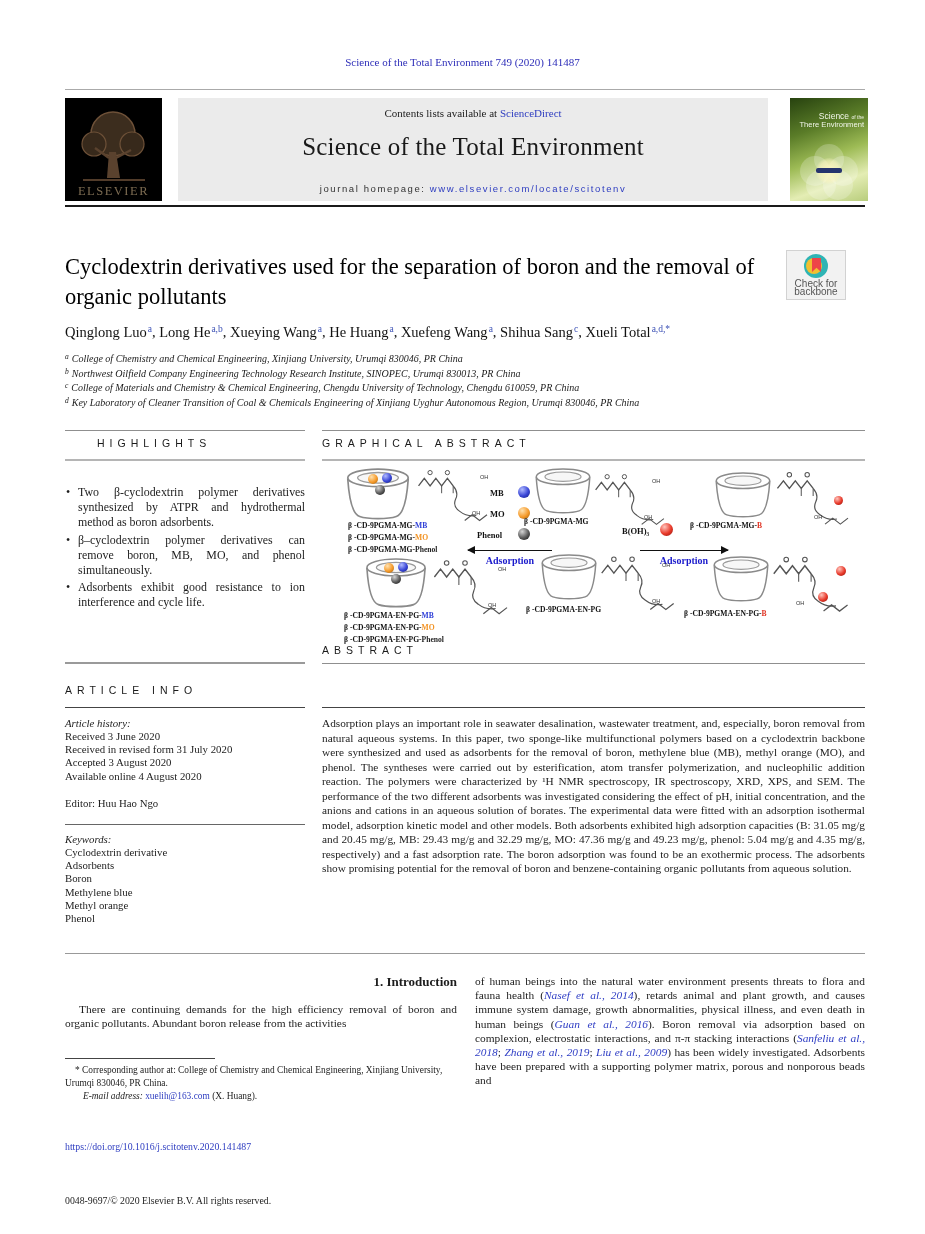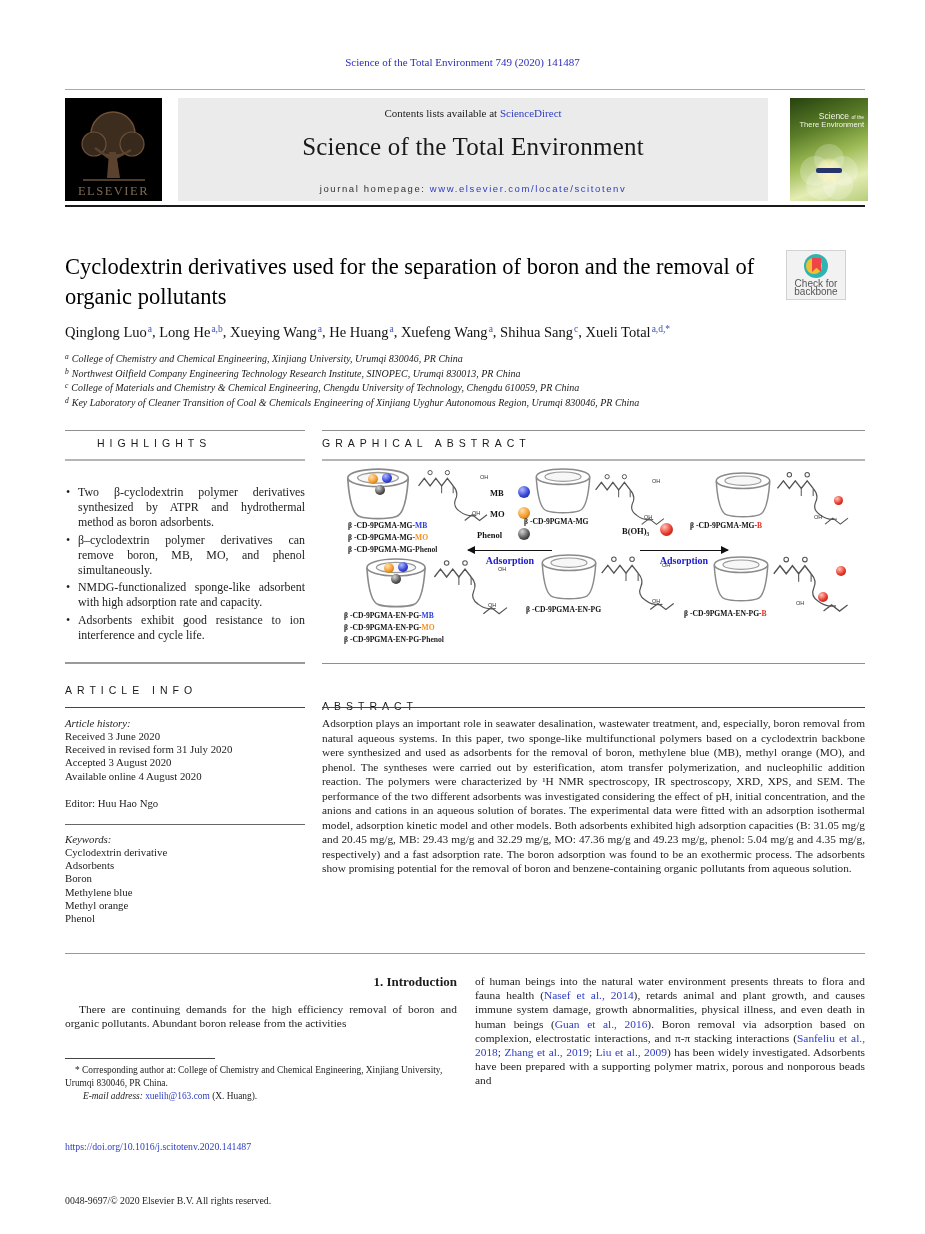--- a/index.html
+++ b/index.html
@@ -33,21 +33,21 @@
   .hl-list { list-style:none; margin:0; padding:0; font-size:11.9px; line-height:14.9px; text-align:justify; }
   .hl-list li { position:relative; padding-left:13px; margin-bottom:3px; }
   .hl-list li::before { content:"•"; position:absolute; left:1px; top:0; }
   .info-ital { font-style:italic; font-size:10.8px; line-height:14px; }
   .info-line { font-size:10.8px; line-height:13.2px; }
   .abstract-text { font-size:11.3px; line-height:14.55px; text-align:justify; }
   .abstract-copy { font-size:11.3px; text-align:right; margin-top:2px; }
   .intro-h { font-size:13px; font-weight:bold;text-align:right; }
   .body-col { font-size:11.4px; line-height:14.2px; text-align:justify; }
   .indent { text-indent:14px; }
-  .seg-link { color:#2d3cc4; }
+  .seg-link { color:#2d3cc4;font-style:italic; }
   .footnote { font-size:9.4px; line-height:12.6px; }
   .fine { font-size:9.8px; }
   
   .ga { position:absolute; }
   .cupbox { position:absolute; }
   .cupbox svg { width:100%; height:100%; }
   .ball { position:absolute; border-radius:50%; }
   .ball.b-blue   { background:radial-gradient(circle at 35% 30%, #b0baff, #3946d6 55%, #141e7a); }
   .ball.b-orange { background:radial-gradient(circle at 35% 30%, #ffe2b0, #f59a2a 55%, #9a5a08); }
   .ball.b-dark   { background:radial-gradient(circle at 35% 30%, #d5d5d5, #5a5a5a 55%, #0c0c0c); }
@@ -177,21 +177,20 @@
   <div class="hline" style="top:430px;left:322px;width:543px;"></div>
   <div class="sect-title" style="left:65px;top:437px;margin-left:32px;">HIGHLIGHTS</div>
   <div class="sect-title" style="left:322px;top:437px;">GRAPHICAL ABSTRACT</div>
   <div class="hline2" style="top:459px;left:65px;width:240px;"></div>
   <div class="hline2" style="top:459px;left:322px;width:543px;"></div>
 
   <div class="abs" style="left:65px;top:470px;width:240px;margin-top:15px;">
     <ul class="hl-list">
       <li>Two β-cyclodextrin polymer derivatives synthesized by ATPR and hydrothermal method as boron adsorbents.</li>
       <li>β–cyclodextrin polymer derivatives can remove boron, MB, MO, and phenol simultaneously.</li>
-      <li>NMDG-functionalized sponge-like adsorbent with high adsorption rate and capacity.</li>
       <li>Adsorbents exhibit good resistance to ion interference and cycle life.</li>
     </ul>
   </div>
 
   <div class="ga" style="left:322px;top:466px;width:543px;height:194px;">
 
     <div class="cupbox" style="left:18px;top:2px;width:76px;height:52px;">
       <svg viewBox="0 0 100 74">
           <use href="#cupsym"></use>
         </svg>
@@ -290,21 +289,21 @@
       </svg>
     <div class="ball b-red" style="left:514px;top:100px;width:10px;height:10px;"></div>
     <div class="ball b-red" style="left:496px;top:126px;width:10px;height:10px;"></div>
     <span class="oh" style="left:474px;top:134px;">OH</span>
     <div class="galabel" style="left:362px;top:142px;"><span>β -CD-9PGMA-EN-PG-</span><span class="s-b">B</span></div>
   </div>
 
   <div class="hline2" style="top:662px;left:65px;width:240px;background:#9a9a9a;"></div>
   <div class="hline" style="top:663px;left:322px;width:543px;"></div>
   <div class="sect-title" style="left:65px;top:684px;">ARTICLE INFO</div>
-  <div class="sect-title" style="left:322px;top:700px;">ABSTRACT</div>
+  <div class="sect-title" style="left:322px;top:644px;">ABSTRACT</div>
   <div class="hline-dark" style="top:707px;left:65px;width:240px;"></div>
   <div class="hline-dark" style="top:707px;left:322px;width:543px;"></div>
 
   <div class="abs" style="left:65px;top:716px;width:240px;">
     <div class="info-ital">Article history:</div>
     <div class="info-line">Received 3 June 2020</div>
     <div class="info-line">Received in revised form 31 July 2020</div>
     <div class="info-line">Accepted 3 August 2020</div>
     <div class="info-line">Available online 4 August 2020</div>
     <div class="info-line" style="margin-top:14px;">Editor: Huu Hao Ngo</div>

